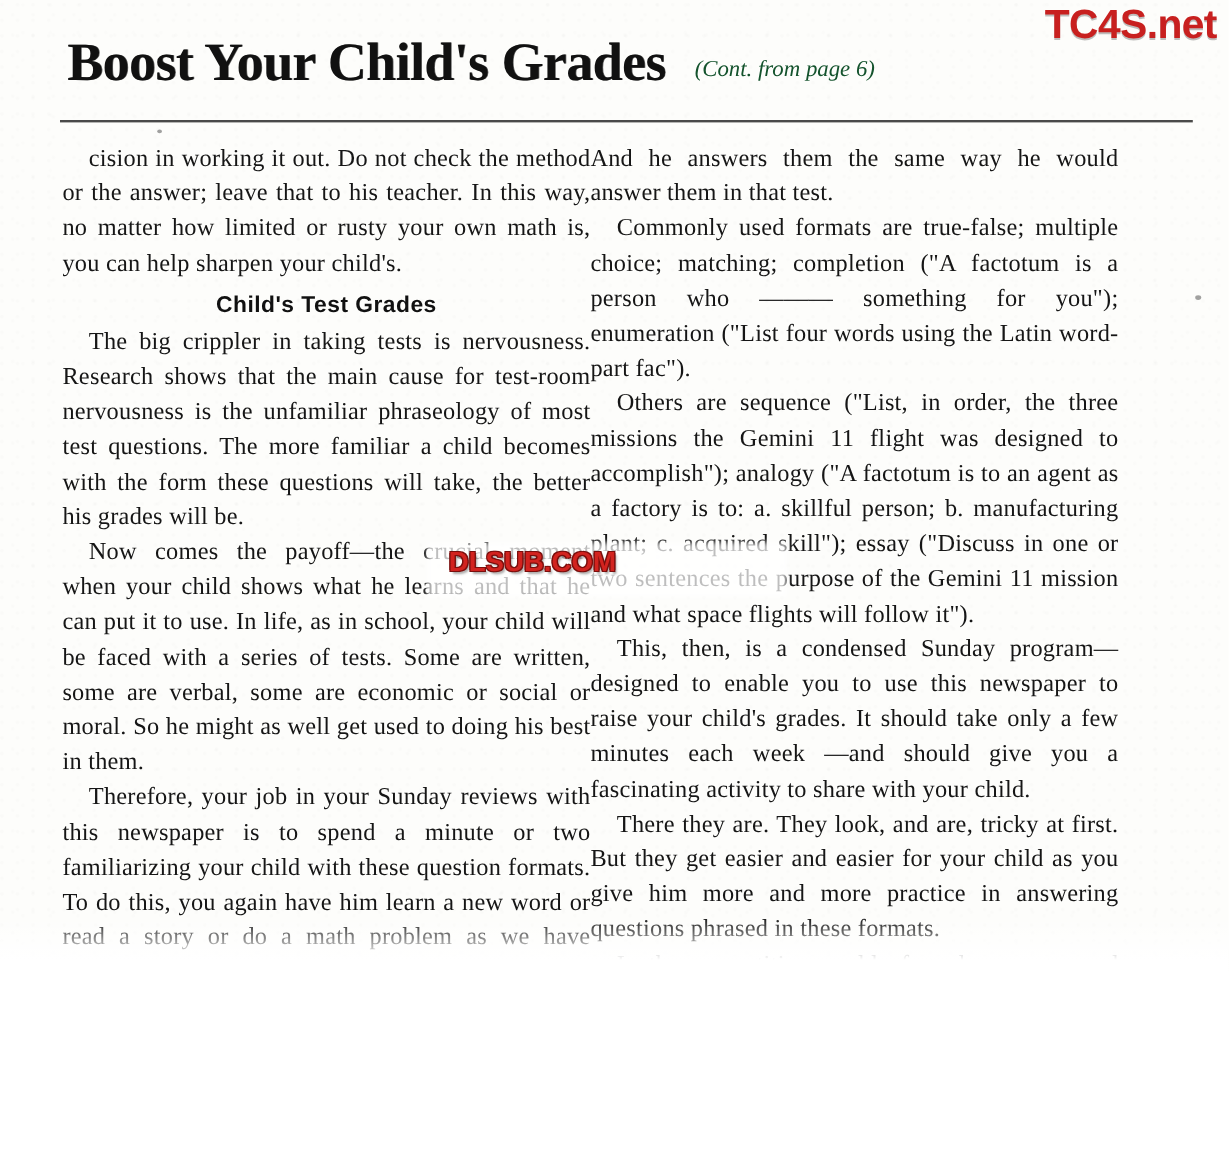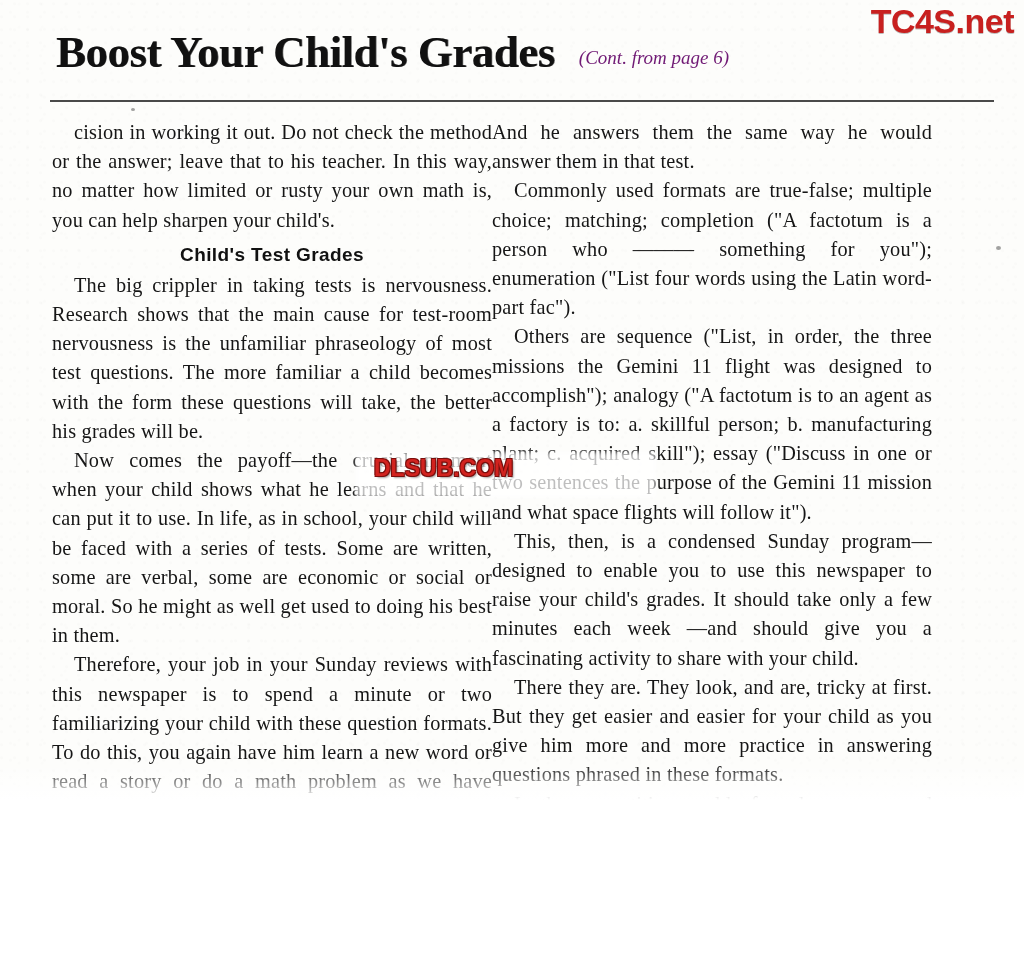--- a/index.html
+++ b/index.html
@@ -57,21 +57,21 @@
     font-size: 45px;
     letter-spacing: -0.5px;
     color: #111;
     line-height: 1;
     text-shadow: 0.6px 0 0 rgba(0,0,0,0.6);
   }
   .contline {
     font-family: "Liberation Serif", serif;
     font-style: italic;
     font-size: 19px;
-    color: #701a75;
+    color: #14532d;
     padding-bottom: 6px;
     white-space: nowrap;
   }
   .rule {
     position: absolute;
     left: 50px;
     right: 30px;
     top: 100px;
     height: 2px;
     background: #2a2a2a;

